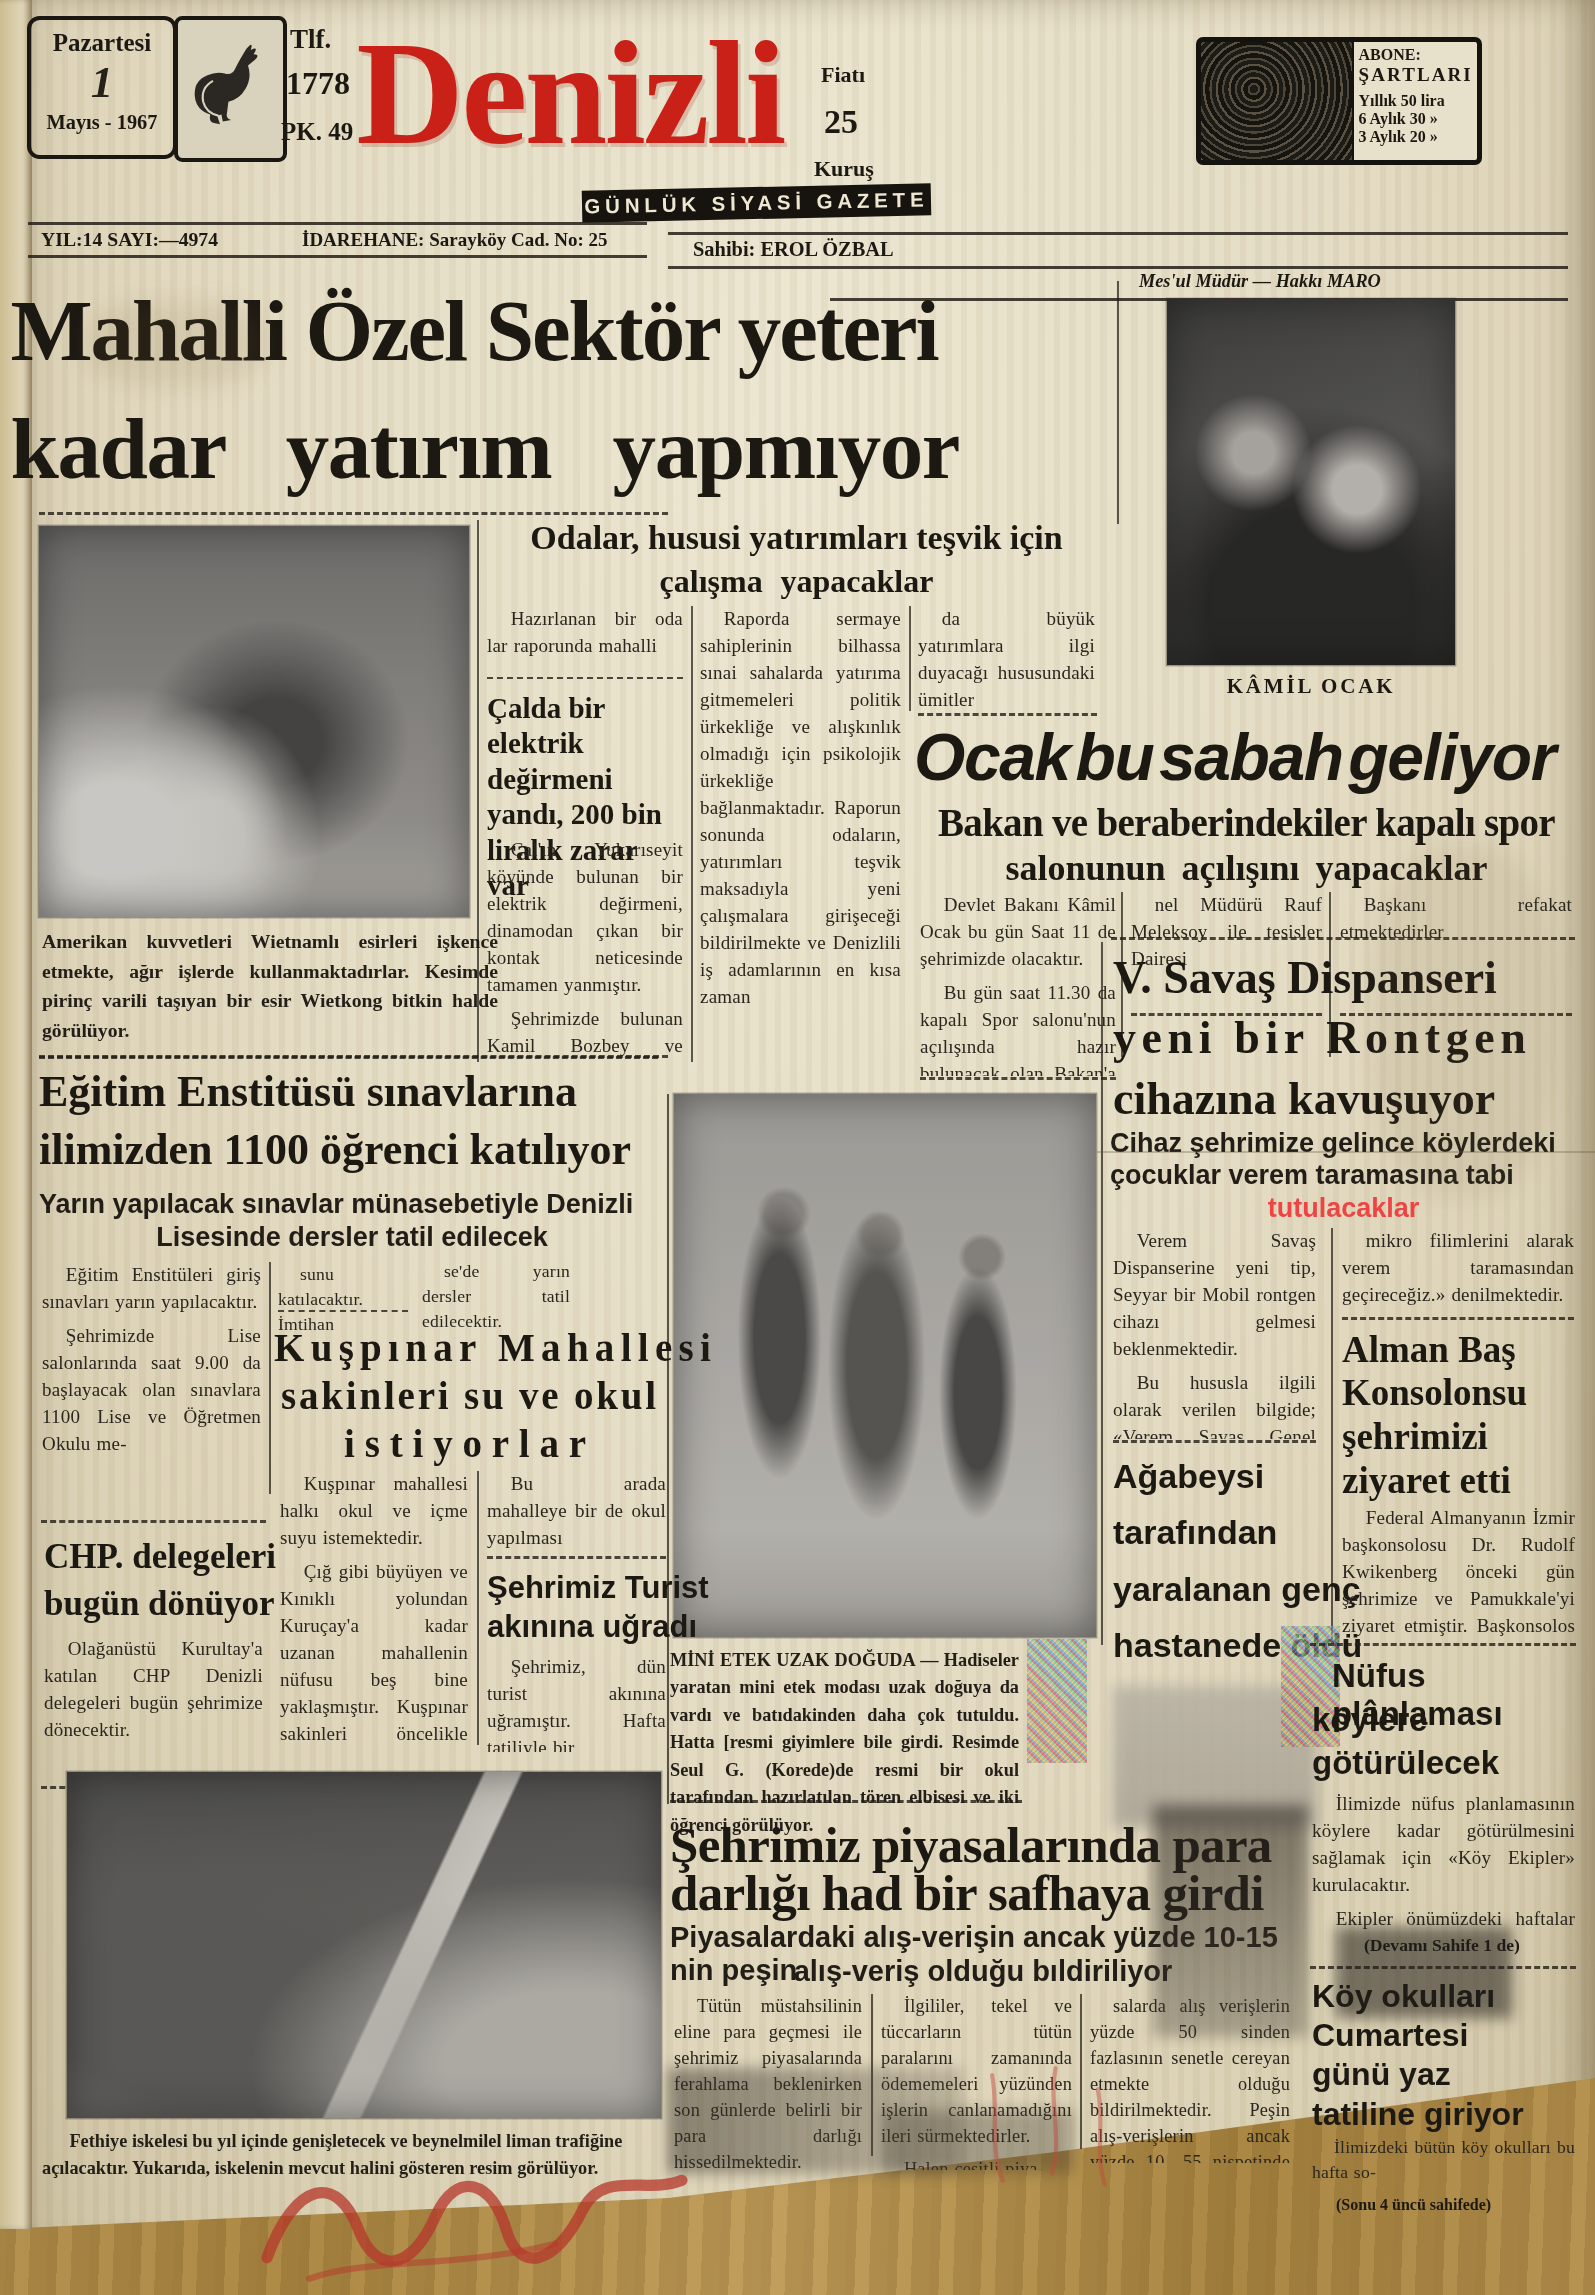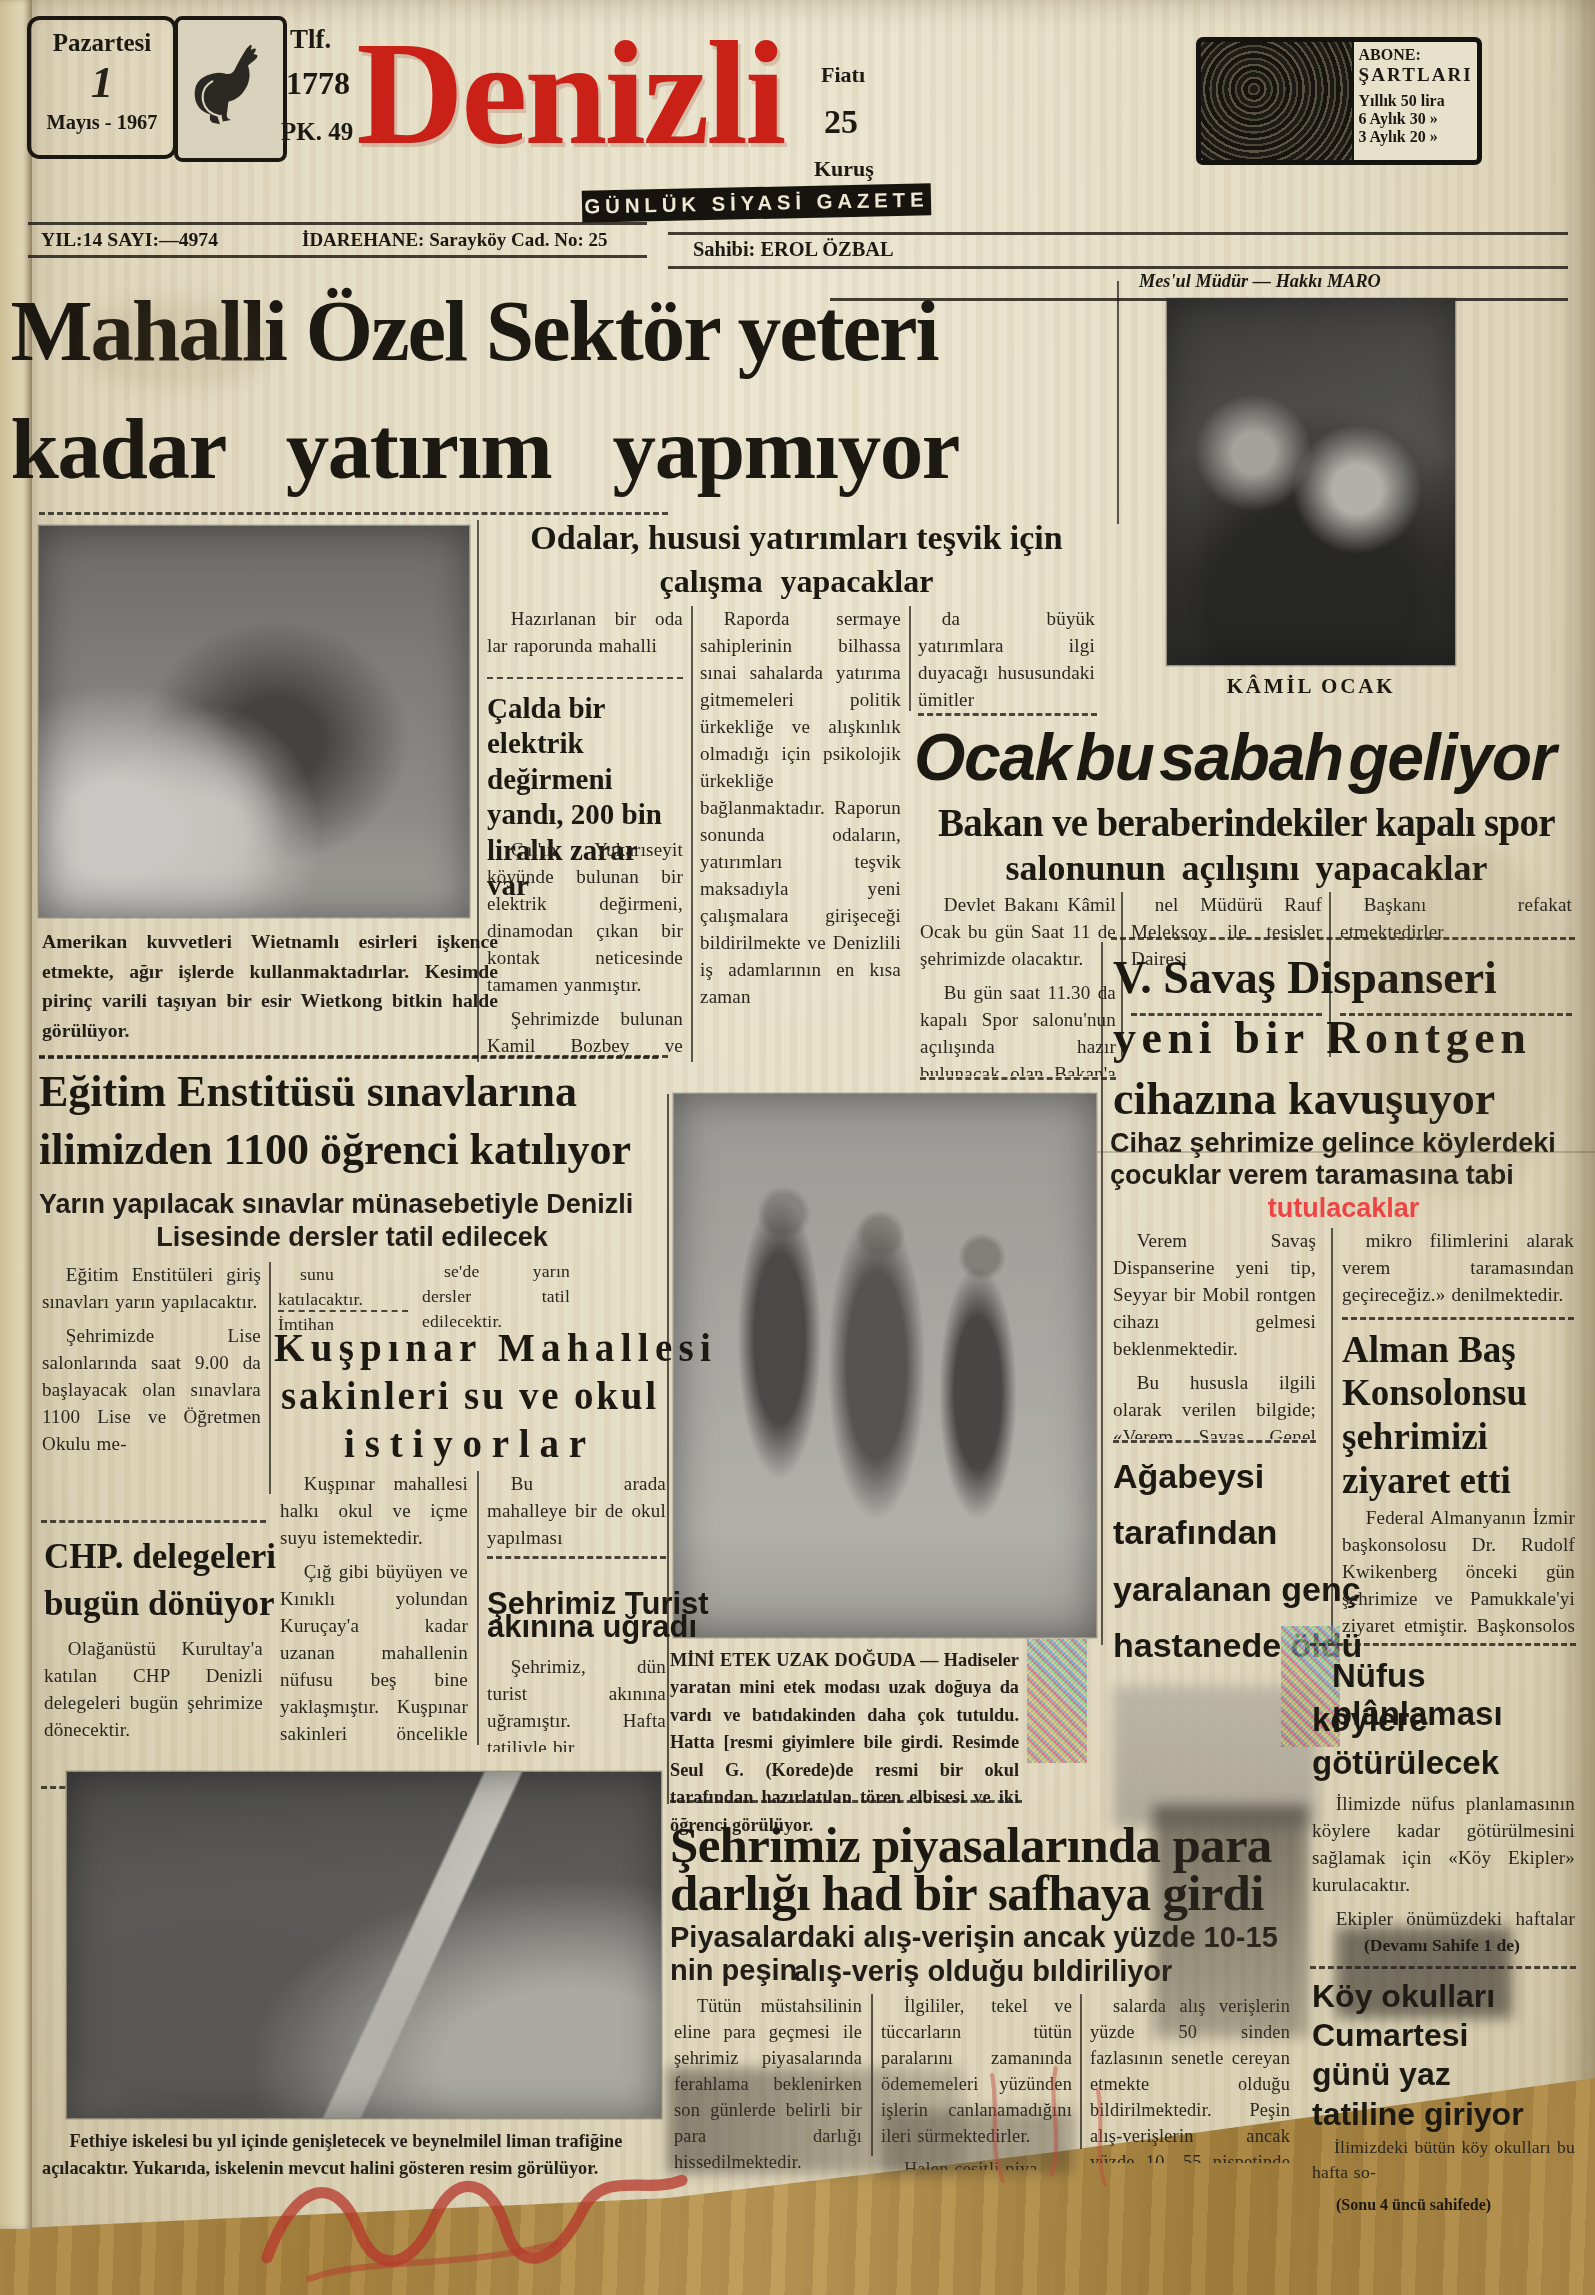--- a/index.html
+++ b/index.html
@@ -255,21 +255,21 @@
 <div class="abs bodycol" style="left:280px;top:1471px;width:188px;height:281px;">
   <p>Kuşpınar mahallesi halkı okul ve içme suyu istemektedir.</p>
   <p>Çığ gibi büyüyen ve Kınıklı yolundan Kuruçay'a kadar uzanan mahallenin nüfusu beş bine yaklaşmıştır. Kuşpınar sakinleri öncelikle şehir suyuna kavuşmak istemektedirler.</p>
 </div>
 <div class="vr" style="left:477px;top:1471px;height:274px;"></div>
 <div class="abs bodycol" style="left:487px;top:1471px;width:179px;height:84px;">
   <p>Bu arada mahalleye bir de okul yapılması istenmektedir.</p>
 </div>
 <div class="hd" style="left:487px;top:1556px;width:179px;"></div>
 
-<div class="abs sans headline" style="left:487px;top:1570px;font-size:31px;margin-top:16px;">Şehrimiz Turist</div>
+<div class="abs sans headline" style="left:487px;top:1570px;font-size:31px;">Şehrimiz Turist</div>
 <div class="abs sans headline" style="left:487px;top:1609px;font-size:31px;">akınına uğradı</div>
 <div class="abs bodycol" style="left:487px;top:1654px;width:179px;height:98px;">
   <p>Şehrimiz, dün turist akınına uğramıştır. Hafta tatiliyle bir</p>
 </div>
 
 <div class="hd" style="left:41px;top:1520px;width:225px;"></div>
 <div class="abs serif headline" style="left:44px;top:1537px;font-size:35px;">CHP. delegeleri</div>
 <div class="abs serif headline" style="left:44px;top:1584px;font-size:35px;">bugün dönüyor</div>
 <div class="abs bodycol" style="left:44px;top:1636px;width:219px;height:141px;">
   <p>Olağanüstü Kurultay'a katılan CHP Denizli delegeleri bugün şehrimize dönecektir.</p>

